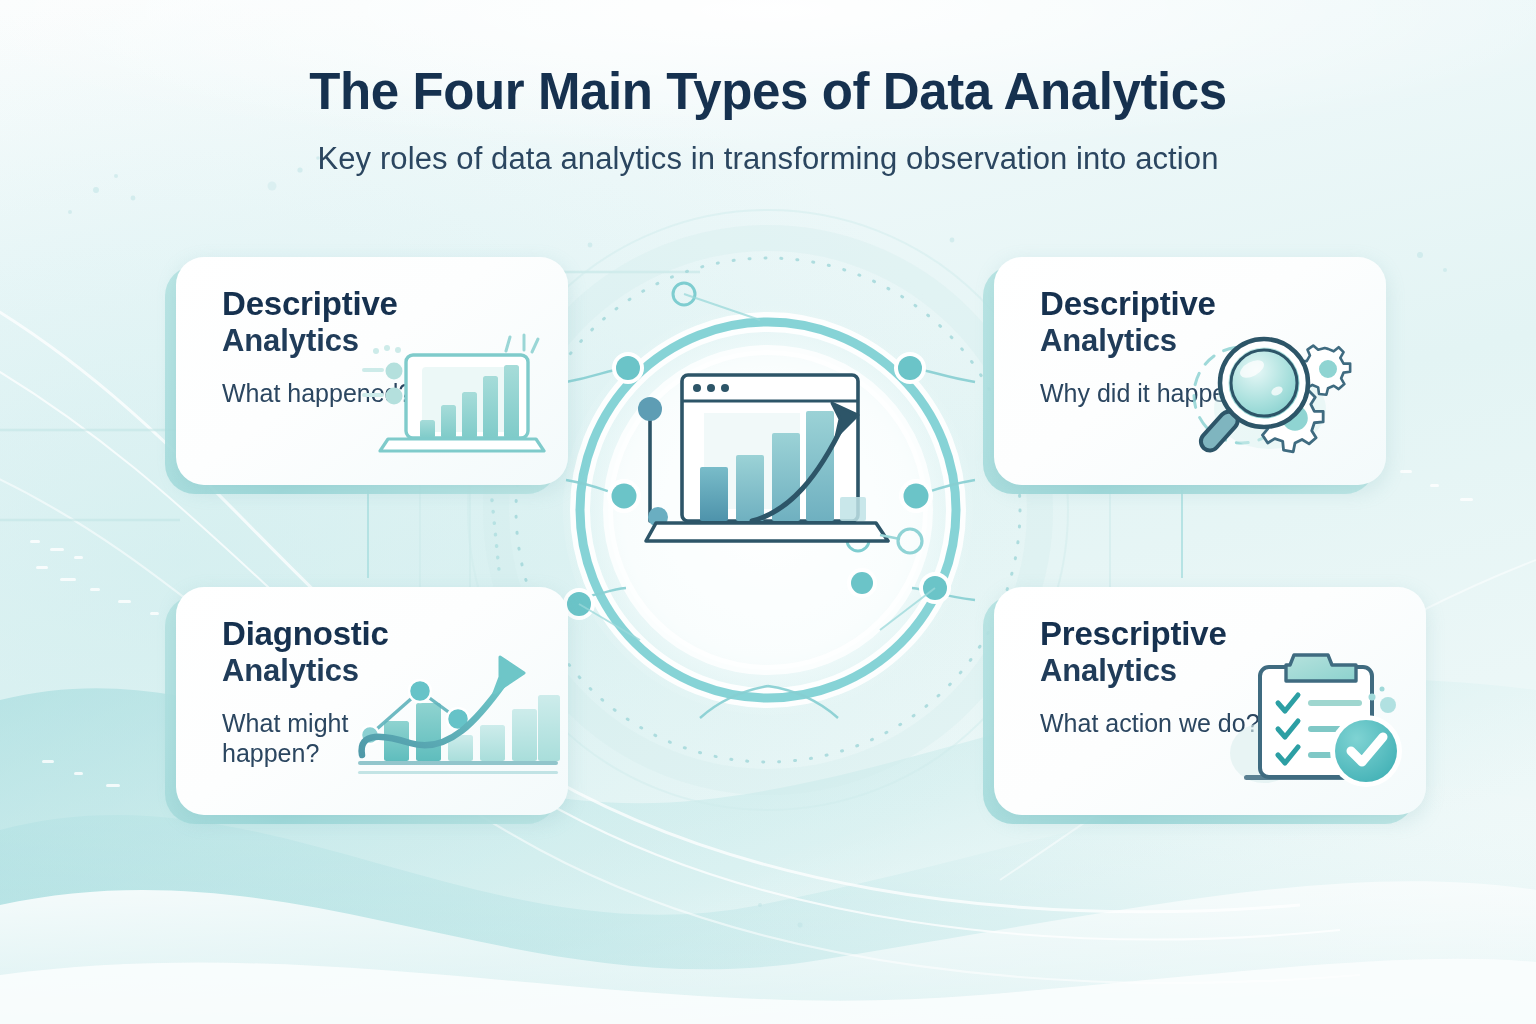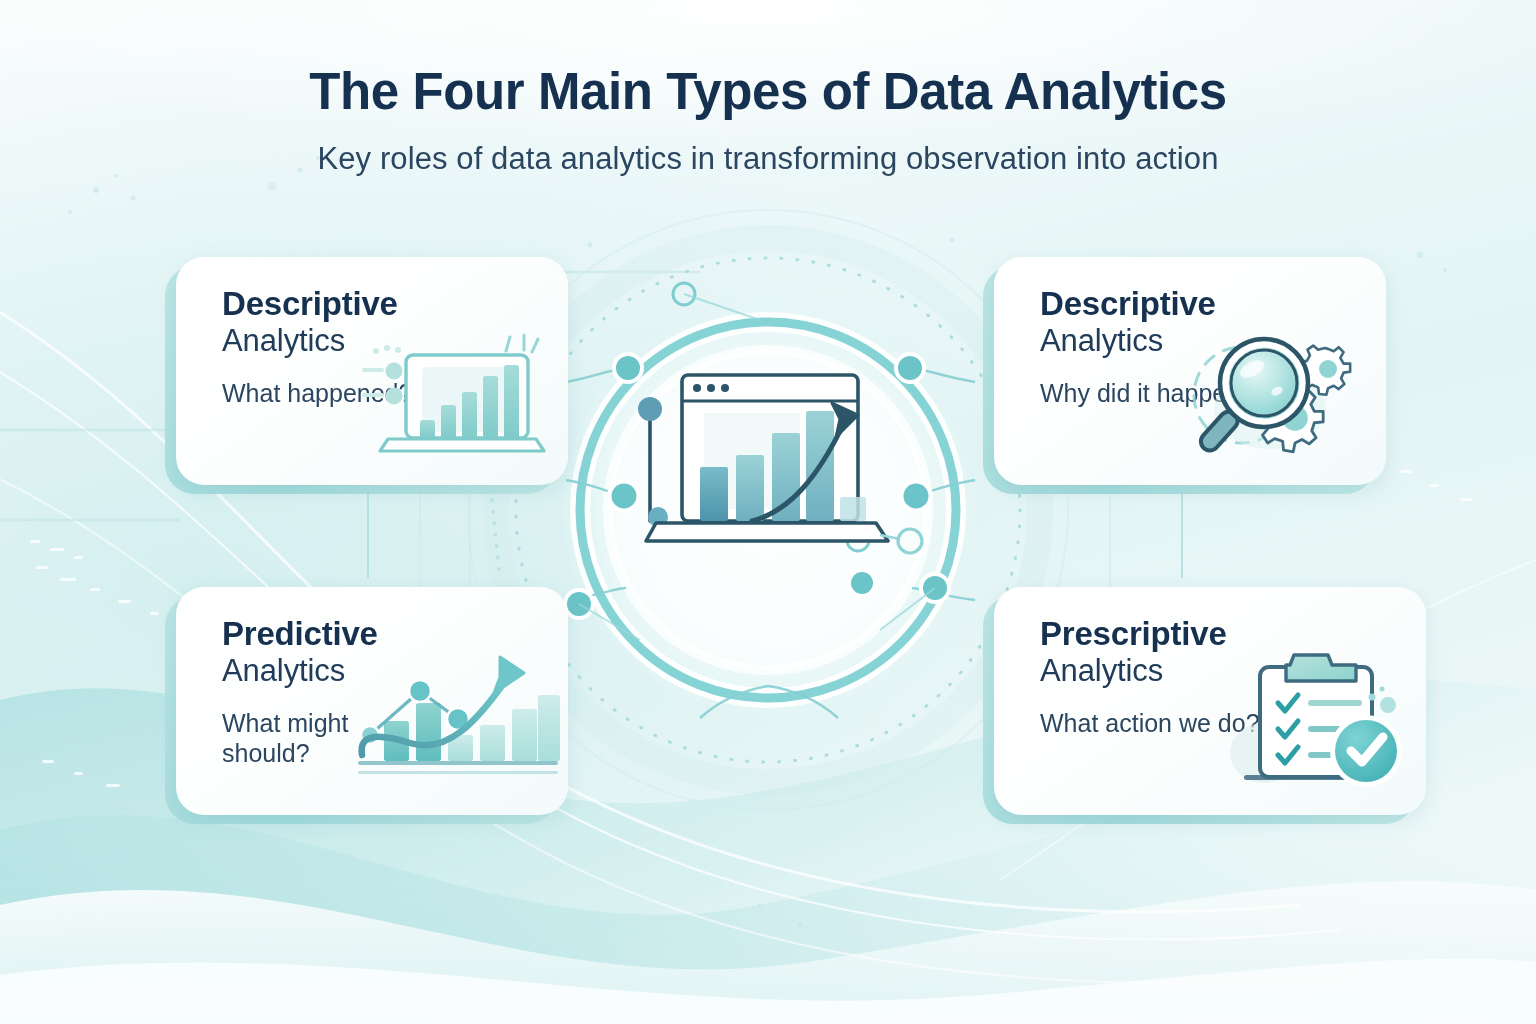--- a/index.html
+++ b/index.html
@@ -56,21 +56,21 @@
     background: linear-gradient(145deg,#ffffff 0%,#fdfefe 45%,#f3fafb 100%);
     box-shadow: 0 6px 20px rgba(110,175,180,.20);
     overflow: hidden;
   }
   .card-text { position: absolute; left: 46px; top: 28px; }
   .c-title {
     font-size: 33px; font-weight: bold; color: #16314f;
     letter-spacing: -.2px; line-height: 1.13;
   }
   .c-sub {
-    font-size: 31px; font-weight: 400; color: #203c59;
+    font-size: 31px; font-weight: 700; color: #203c59;
     letter-spacing: -.1px; line-height: 1.15; margin-top: 1px;
   }
   .c-q {
     margin-top: 19px;
     font-size: 25px; font-weight: 400; color: #2b4660;
     line-height: 1.22; max-width: 220px;
   }
   .card-icon { position: absolute; right: 18px; bottom: 16px; }
   
   #hub { position: absolute; left: 600px; top: 345px; z-index: 4; }
@@ -346,23 +346,23 @@
           </g>
         </svg>
       </div>
     </div>
   </div>
 
   <div class="card-wrap" style="left:176px;top:587px;width:392px;height:228px;">
     <div class="card-offset"></div>
     <div class="card">
       <div class="card-text">
-        <div class="c-title">Predictive</div>
+        <div class="c-title">Diagnostic</div>
         <div class="c-sub">Analytics</div>
-        <div class="c-q">What might should?</div>
+        <div class="c-q">What might happen?</div>
       </div>
       <div class="card-icon" style="bottom:26px;right:8px;">
         <svg width="212" height="142" viewBox="0 0 212 142">
           <defs>
             <linearGradient id="p1" x1="0" y1="1" x2="0" y2="0">
               <stop offset="0%" stop-color="#5fbdbd"></stop>
                 <stop offset="100%" stop-color="#8fd3d0"></stop>
             </linearGradient>
             <linearGradient id="p2" x1="0" y1="1" x2="0" y2="0">
               <stop offset="0%" stop-color="#a9dedb"></stop>

